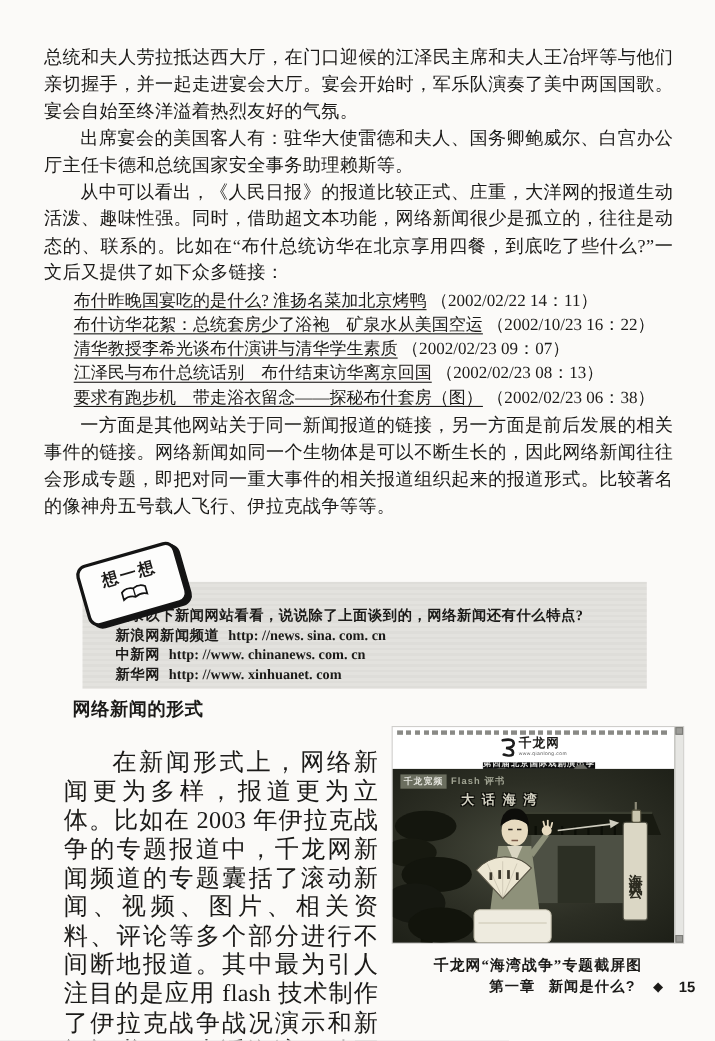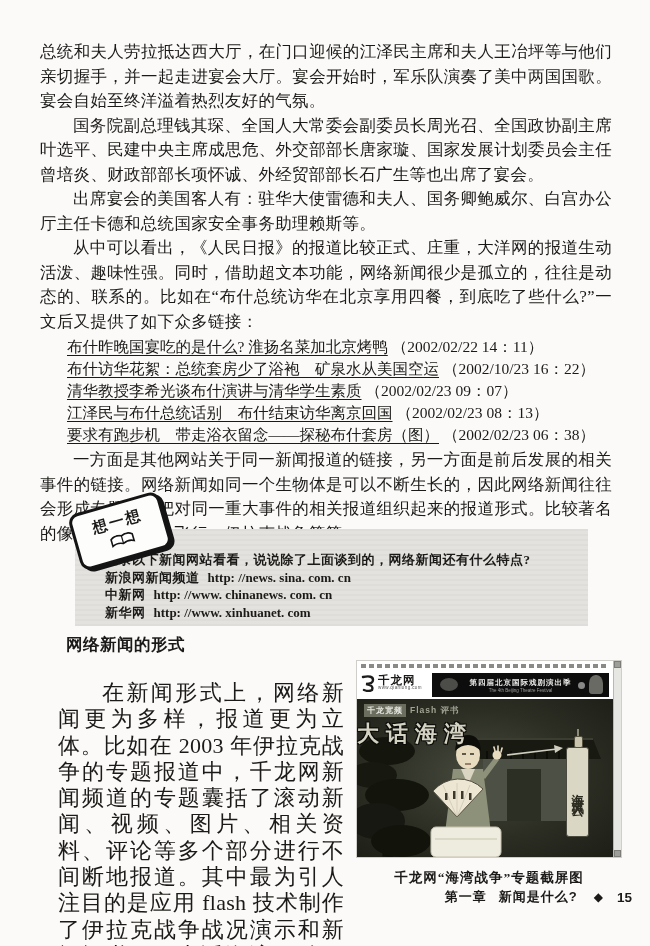--- a/index.html
+++ b/index.html
@@ -45,21 +45,21 @@
   }
   .left-col{position:absolute;left:40px;top:662px;width:322px;}
   .left-col p{margin:18px;font-size:22px;line-height:26.3px;text-align:justify;text-indent:2em;letter-spacing:.3px;}
   
   .fig{position:absolute;left:356px;top:660px;width:266px;margin:0;}
   .shot{position:relative;width:264px;height:196px;background:#fff;border:1px solid #cfcecb;}
   .shot-nav{
     height:4px;margin:3px 14px 3px 4px;
     background:repeating-linear-gradient(90deg,#8a8a86 0 5px,transparent 5px 8px);
   }
-  .shot-header{position:relative;height:28px;padding:0 12px 0 4px;display:flex;align-items:center;}
+  .shot-header{position:relative;height:28px;padding:0 12px 0 4px;display:flex;align-items:center;flex-direction:column;}
   .logo{display:flex;align-items:flex-start;gap:2px;}
   .logo-swoosh{width:15px;height:17px;}
   .logo-stack{display:flex;flex-direction:column;line-height:1;}
   .logo-cn{font-weight:bold;font-size:11.5px;letter-spacing:1px;font-family:"Liberation Sans","DejaVu Sans",sans-serif;}
   .logo-tag{font-size:4.5px;color:#555;letter-spacing:.4px;font-family:"Liberation Sans","DejaVu Sans",sans-serif;}
   .banner{
     position:relative;margin-left:10px;flex:1;height:24px;background:#0d0d0d;color:#e8e8e6;
     display:flex;flex-direction:column;align-items:center;justify-content:center;overflow:hidden;
   }
   .banner-cn{font-size:7.5px;letter-spacing:1px;font-family:"Liberation Sans","DejaVu Sans",sans-serif;font-weight:bold;}
@@ -69,22 +69,22 @@
   .banner-art3{position:absolute;right:24px;top:9px;width:7px;height:7px;border-radius:50%;background:#888;}
   .shot-flash{
     position:absolute;left:0;right:8px;top:38px;bottom:0;
     background:radial-gradient(ellipse at 48% 48%, #474a3d 0%, #2c2e24 55%, #1d1f17 100%);
     overflow:hidden;
   }
   .flash-label{position:absolute;left:7px;top:5px;display:flex;align-items:center;gap:4px;}
   .flash-chip{background:#6b6e5f;color:#e3e3dc;font-size:8px;font-weight:bold;padding:1px 3px;letter-spacing:1px;font-family:Liberation Mono, monospace;}
   .flash-sub{color:#a0a392;font-size:8.5px;font-weight:bold;letter-spacing:1px;font-family:"Liberation Sans","DejaVu Sans",sans-serif;}
   .flash-title{
-    position:absolute;left:0;width:200px;top:20px;text-align:left;
-    font-size:22px;font-weight:bold;color:#d3d1c2;letter-spacing:7px;
+    position:absolute;left:0;width:200px;top:20px;text-align:center;
+    font-size:12px;font-weight:bold;color:#d3d1c2;letter-spacing:7px;
     font-family:"Liberation Sans","DejaVu Sans",sans-serif;
     text-shadow:1px 1px 0 #0c0c08,-1px -1px 0 #0c0c08,1px -1px 0 #0c0c08,-1px 1px 0 #0c0c08;
   }
   .scene{position:absolute;left:0;top:0;width:100%;height:100%;}
   .scroll-banner{
     position:absolute;right:24px;top:48px;width:21px;height:88px;
     background:#dbd7c5;border:1px solid #4a4a3e;border-radius:3px;
     display:flex;align-items:center;justify-content:center;
   }
   .scroll-banner::before{
@@ -115,21 +115,20 @@
   .f-diamond{margin:0 14px 0 16px;font-size:12px;}
   .f-page{font-size:13.5px;}
 </style>
 </head>
 <body>
 
 <div class="page">
 
   <div class="flow">
     <p class="para noindent">总统和夫人劳拉抵达西大厅，在门口迎候的江泽民主席和夫人王冶坪等与他们亲切握手，并一起走进宴会大厅。宴会开始时，军乐队演奏了美中两国国歌。宴会自始至终洋溢着热烈友好的气氛。</p>
-    <p class="para">国务院副总理钱其琛、全国人大常委会副委员长周光召、全国政协副主席叶选平、民建中央主席成思危、外交部部长唐家璇、国家发展计划委员会主任曾培炎、财政部部长项怀诚、外经贸部部长石广生等也出席了宴会。</p>
     <p class="para">出席宴会的美国客人有：驻华大使雷德和夫人、国务卿鲍威尔、白宫办公厅主任卡德和总统国家安全事务助理赖斯等。</p>
     <p class="para">从中可以看出，《人民日报》的报道比较正式、庄重，大洋网的报道生动活泼、趣味性强。同时，借助超文本功能，网络新闻很少是孤立的，往往是动态的、联系的。比如在“布什总统访华在北京享用四餐，到底吃了些什么?”一文后又提供了如下众多链接：</p>
 
     <div class="links">
       <div class="link-row">
         <span class="link-title">布什昨晚国宴吃的是什么? 淮扬名菜加北京烤鸭</span><span class="link-date">（2002/02/22 14：11）</span>
       </div>
       <div class="link-row">
         <span class="link-title">布什访华花絮：总统套房少了浴袍　矿泉水从美国空运</span><span class="link-date">（2002/10/23 16：22）</span>
       </div>

